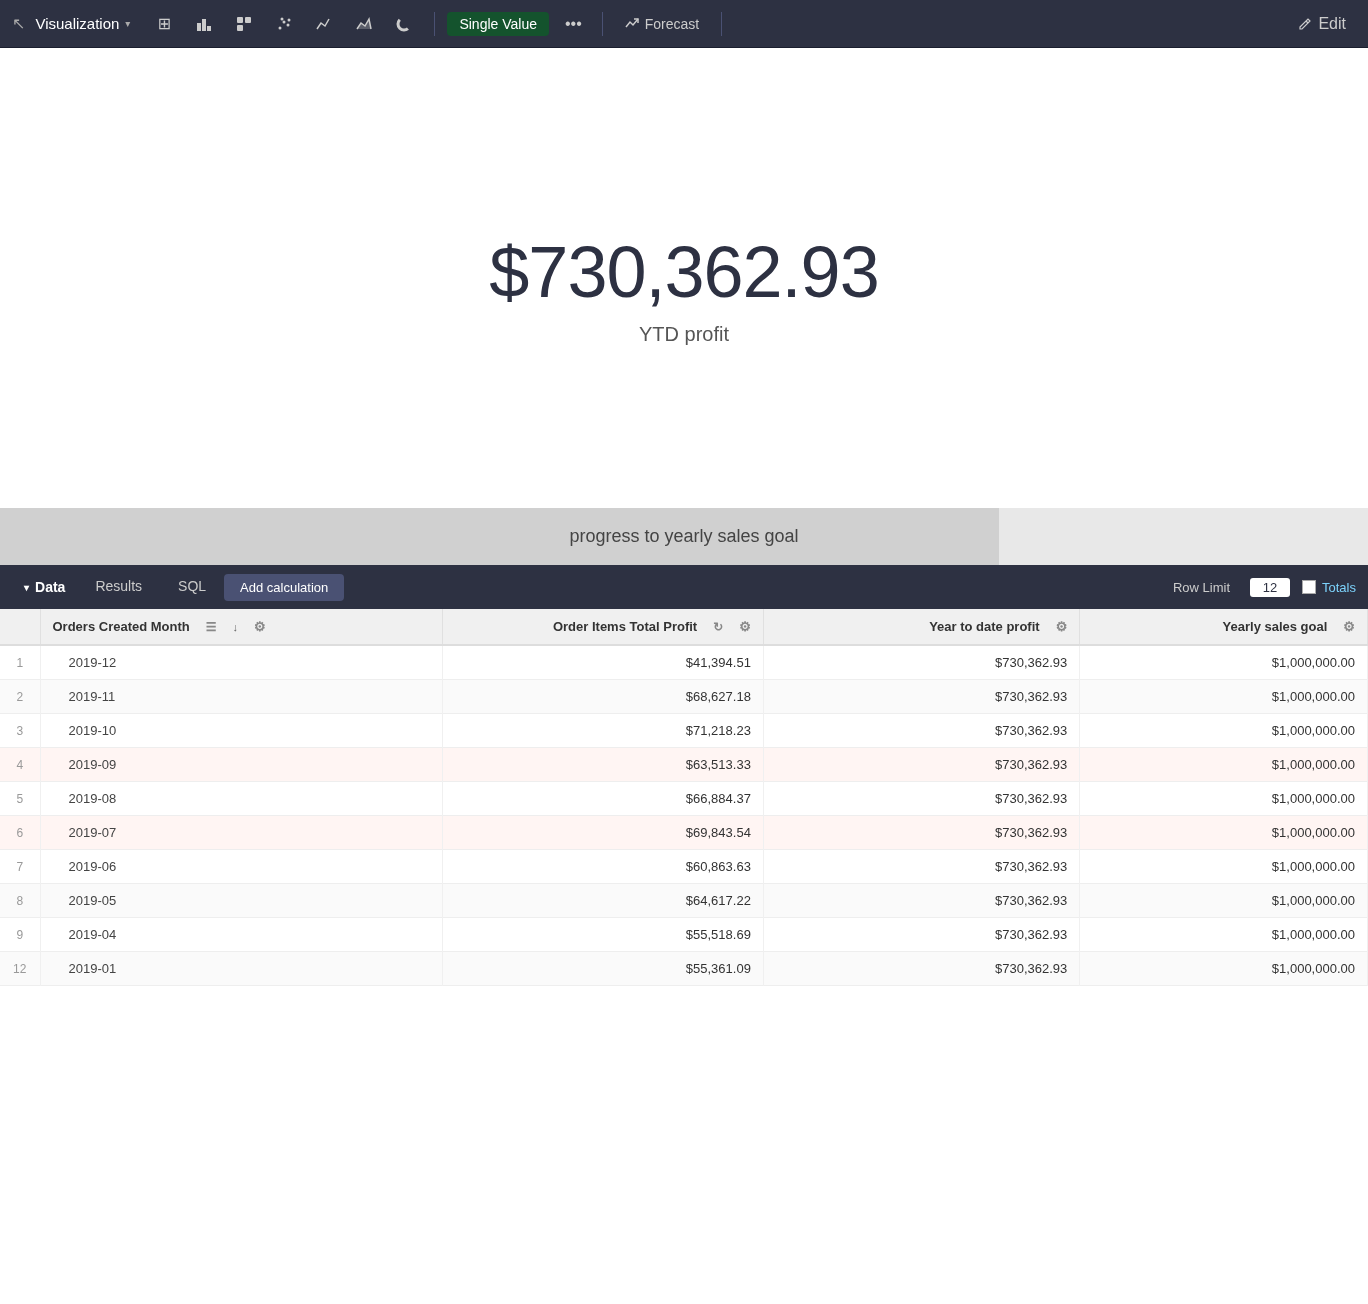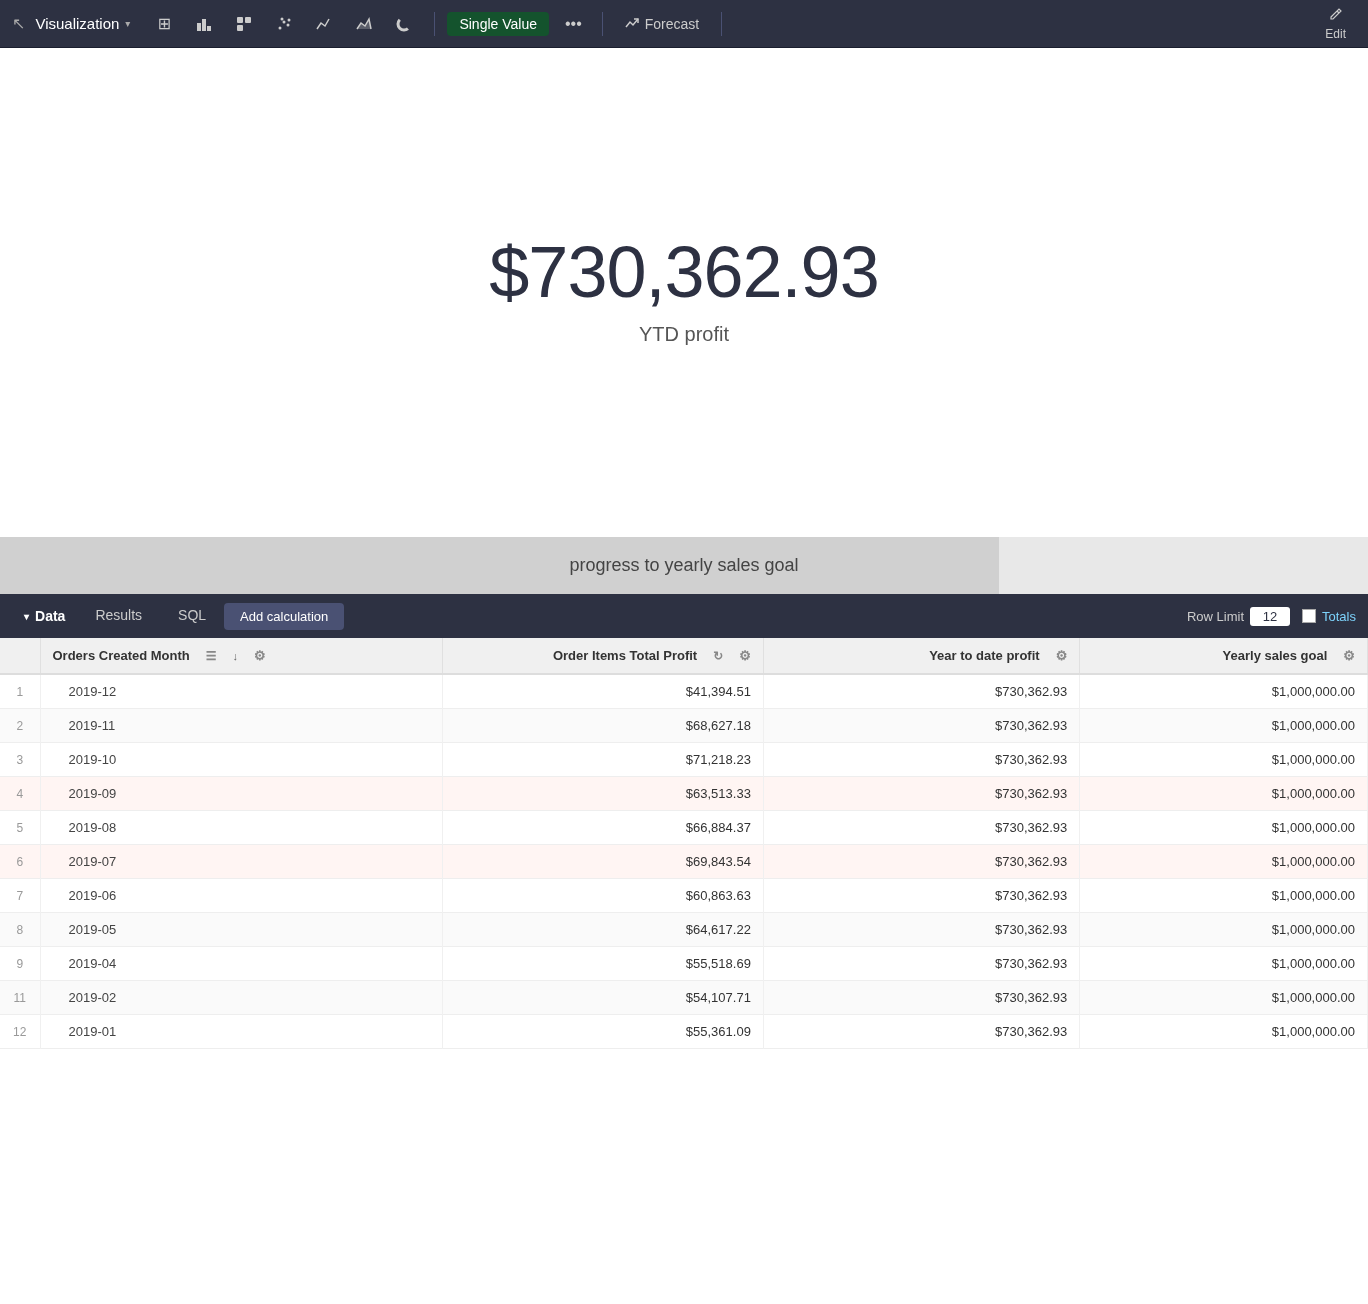--- a/index.html
+++ b/index.html
@@ -80,23 +80,22 @@
       padding: 4px 10px;
       font-size: 14px;
     }
     .toolbar-edit-btn {
       display: flex;
       align-items: center;
       gap: 6px;
       color: #ccc;
       cursor: pointer;
       padding: 4px 10px;
-      font-size: 12px;
+      font-size: 16px;
       margin-left: auto;
-      flex-direction: column;
     }
 
     
     .viz-area {
       background: #fff;
       display: flex;
       flex-direction: column;
       align-items: center;
       justify-content: center;
       padding: 60px 20px 40px;
@@ -116,21 +115,20 @@
 
     
     .progress-banner {
       background: #e8e8e8;
       width: 100%;
       padding: 18px 20px;
       text-align: center;
       font-size: 18px;
       color: #444;
       position: relative;
-      margin-top: 29px;
     }
     .progress-bar-inner {
       position: absolute;
       left: 0;
       top: 0;
       height: 100%;
       width: 73%;
       background: #d0d0d0;
       z-index: 0;
     }
@@ -181,21 +179,21 @@
       padding: 6px 16px;
       border-radius: 4px;
       font-size: 13px;
       font-weight: 500;
       cursor: pointer;
       border: none;
     }
     .row-limit-area {
       display: flex;
       align-items: center;
-      gap: 6px;
+      gap: 20px;
       margin-left: auto;
       color: #ccc;
       font-size: 13px;
     }
     .row-limit-input {
       background: #fff;
       color: #2d3142;
       border: none;
       border-radius: 3px;
       width: 40px;
@@ -497,27 +495,20 @@
       <td class="right-align">$1,000,000.00</td>
     </tr>
         <tr>
       <td>9</td>
       <td class="date-cell">2019-04</td>
       <td class="right-align">$55,518.69</td>
       <td class="right-align">$730,362.93</td>
       <td class="right-align">$1,000,000.00</td>
     </tr>
         <tr>
-      <td>11</td>
-      <td class="date-cell">2019-02</td>
-      <td class="right-align">$54,107.71</td>
-      <td class="right-align">$730,362.93</td>
-      <td class="right-align">$1,000,000.00</td>
-    </tr>
-        <tr>
       <td>12</td>
       <td class="date-cell">2019-01</td>
       <td class="right-align">$55,361.09</td>
       <td class="right-align">$730,362.93</td>
       <td class="right-align">$1,000,000.00</td>
     </tr>
       </tbody>
   </table>
 </div>
 

